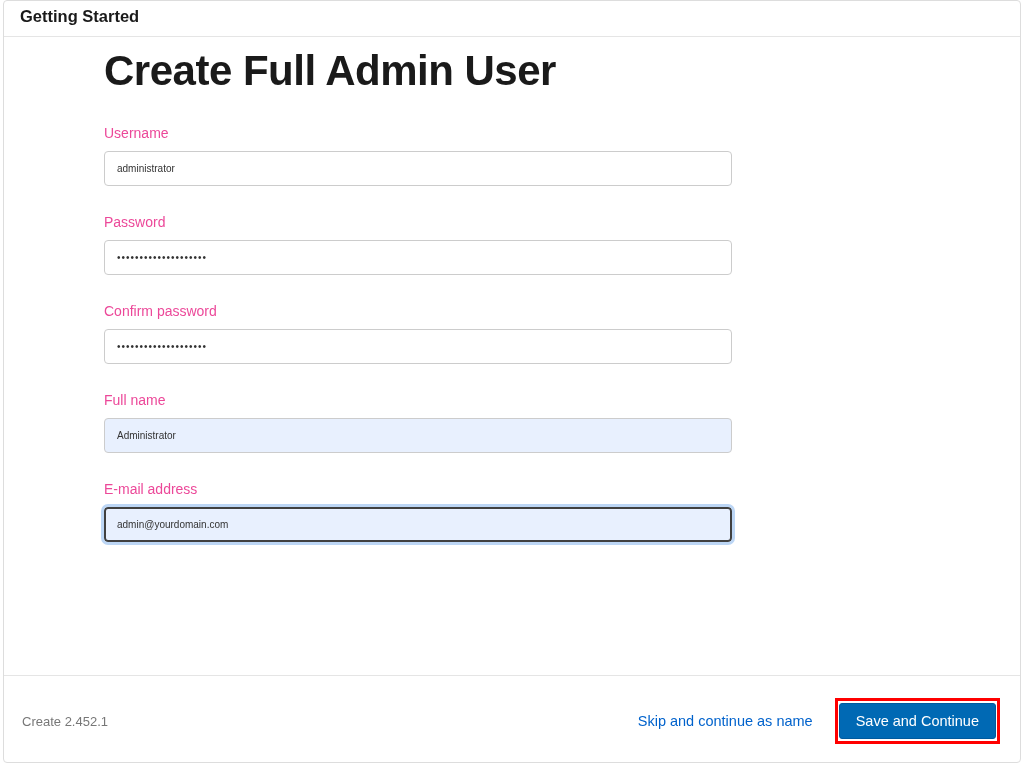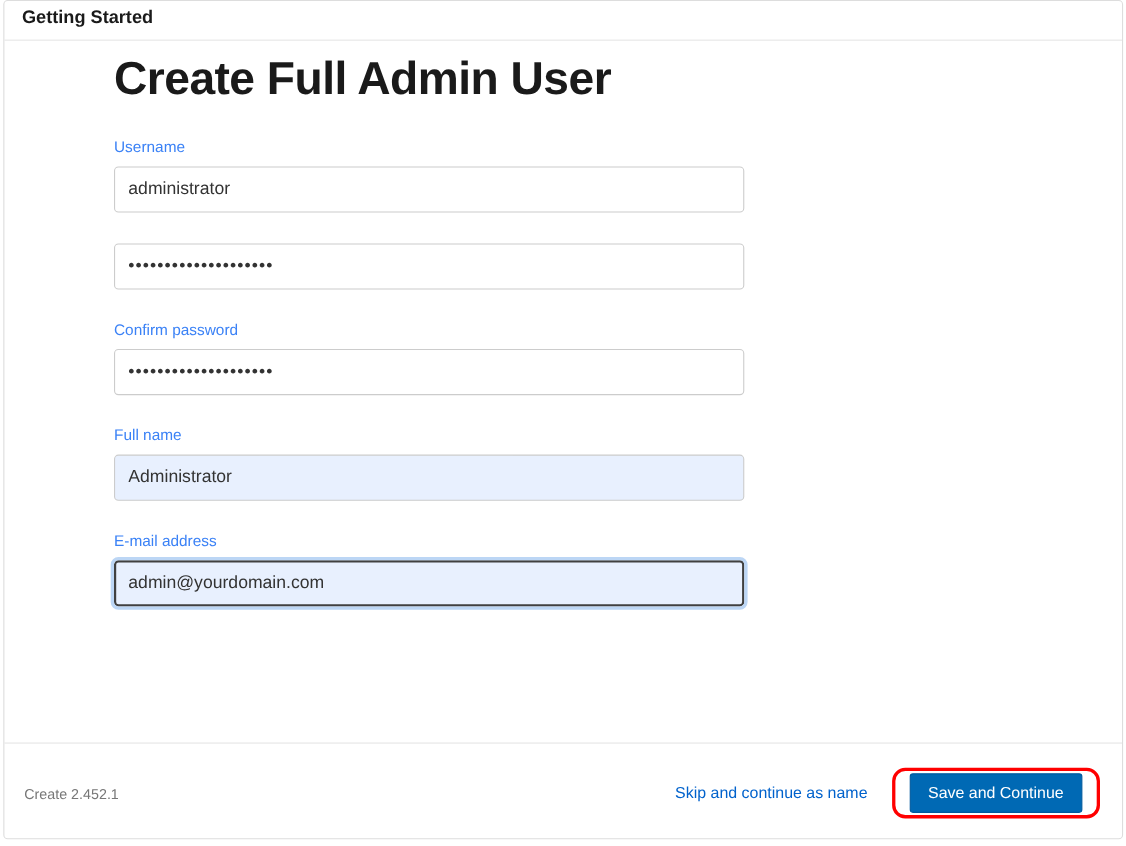--- a/index.html
+++ b/index.html
@@ -68,28 +68,28 @@
       color: #1a1a1a;
       margin-bottom: 30px;
       letter-spacing: -0.5px;
     }
     .form-group {
       margin-bottom: 28px;
     }
     .form-label {
       display: block;
       font-size: 14px;
-      color: #3b82f6;
+      color: #ec4899;
       margin-bottom: 10px;
       font-weight: 500;
     }
     .form-input {
-      width: 573px;
+      width: 628px;
       padding: 11px 12px;
-      font-size: 16px;
+      font-size: 10px;
       border: 1px solid #ccc;
       border-radius: 4px;
       background: #fff;
       font-family: inherit;
       color: #333;
     }
     .form-input.autofilled {
       background: #e8f0fe;
     }
     .form-input.focused {
@@ -131,22 +131,22 @@
       color: #fff;
       border: 1px solid #005a9e;
       border-radius: 3px;
       padding: 9px 16px;
       font-size: 14.5px;
       cursor: pointer;
       font-family: inherit;
     }
     .highlight-box {
       border: 3px solid #ff0000;
-      border-radius: 12px;
-      padding: 2px 13px;
+      border-radius: 0;
+      padding: 2px 1px;
       display: inline-block;
     }
   </style>
 </head>
 <body>
 
 <div class="modal">
   <div class="modal-header">
     <div class="modal-header-title">Getting Started</div>
   </div>
@@ -154,20 +154,21 @@
   <div class="modal-body">
     <div class="content">
       <h1 class="page-title">Create Full Admin User</h1>
 
       <div class="form-group">
         <label class="form-label">Username</label>
         <input type="text" class="form-input" value="administrator" style="">
       </div>
 
       <div class="form-group">
+        <label class="form-label">Password</label>
         <input type="password" class="form-input" value="••••••••••••••••••••" style="">
       </div>
 
       <div class="form-group">
         <label class="form-label">Confirm password</label>
         <input type="password" class="form-input" value="••••••••••••••••••••" style="">
       </div>
 
       <div class="form-group">
         <label class="form-label">Full name</label>

